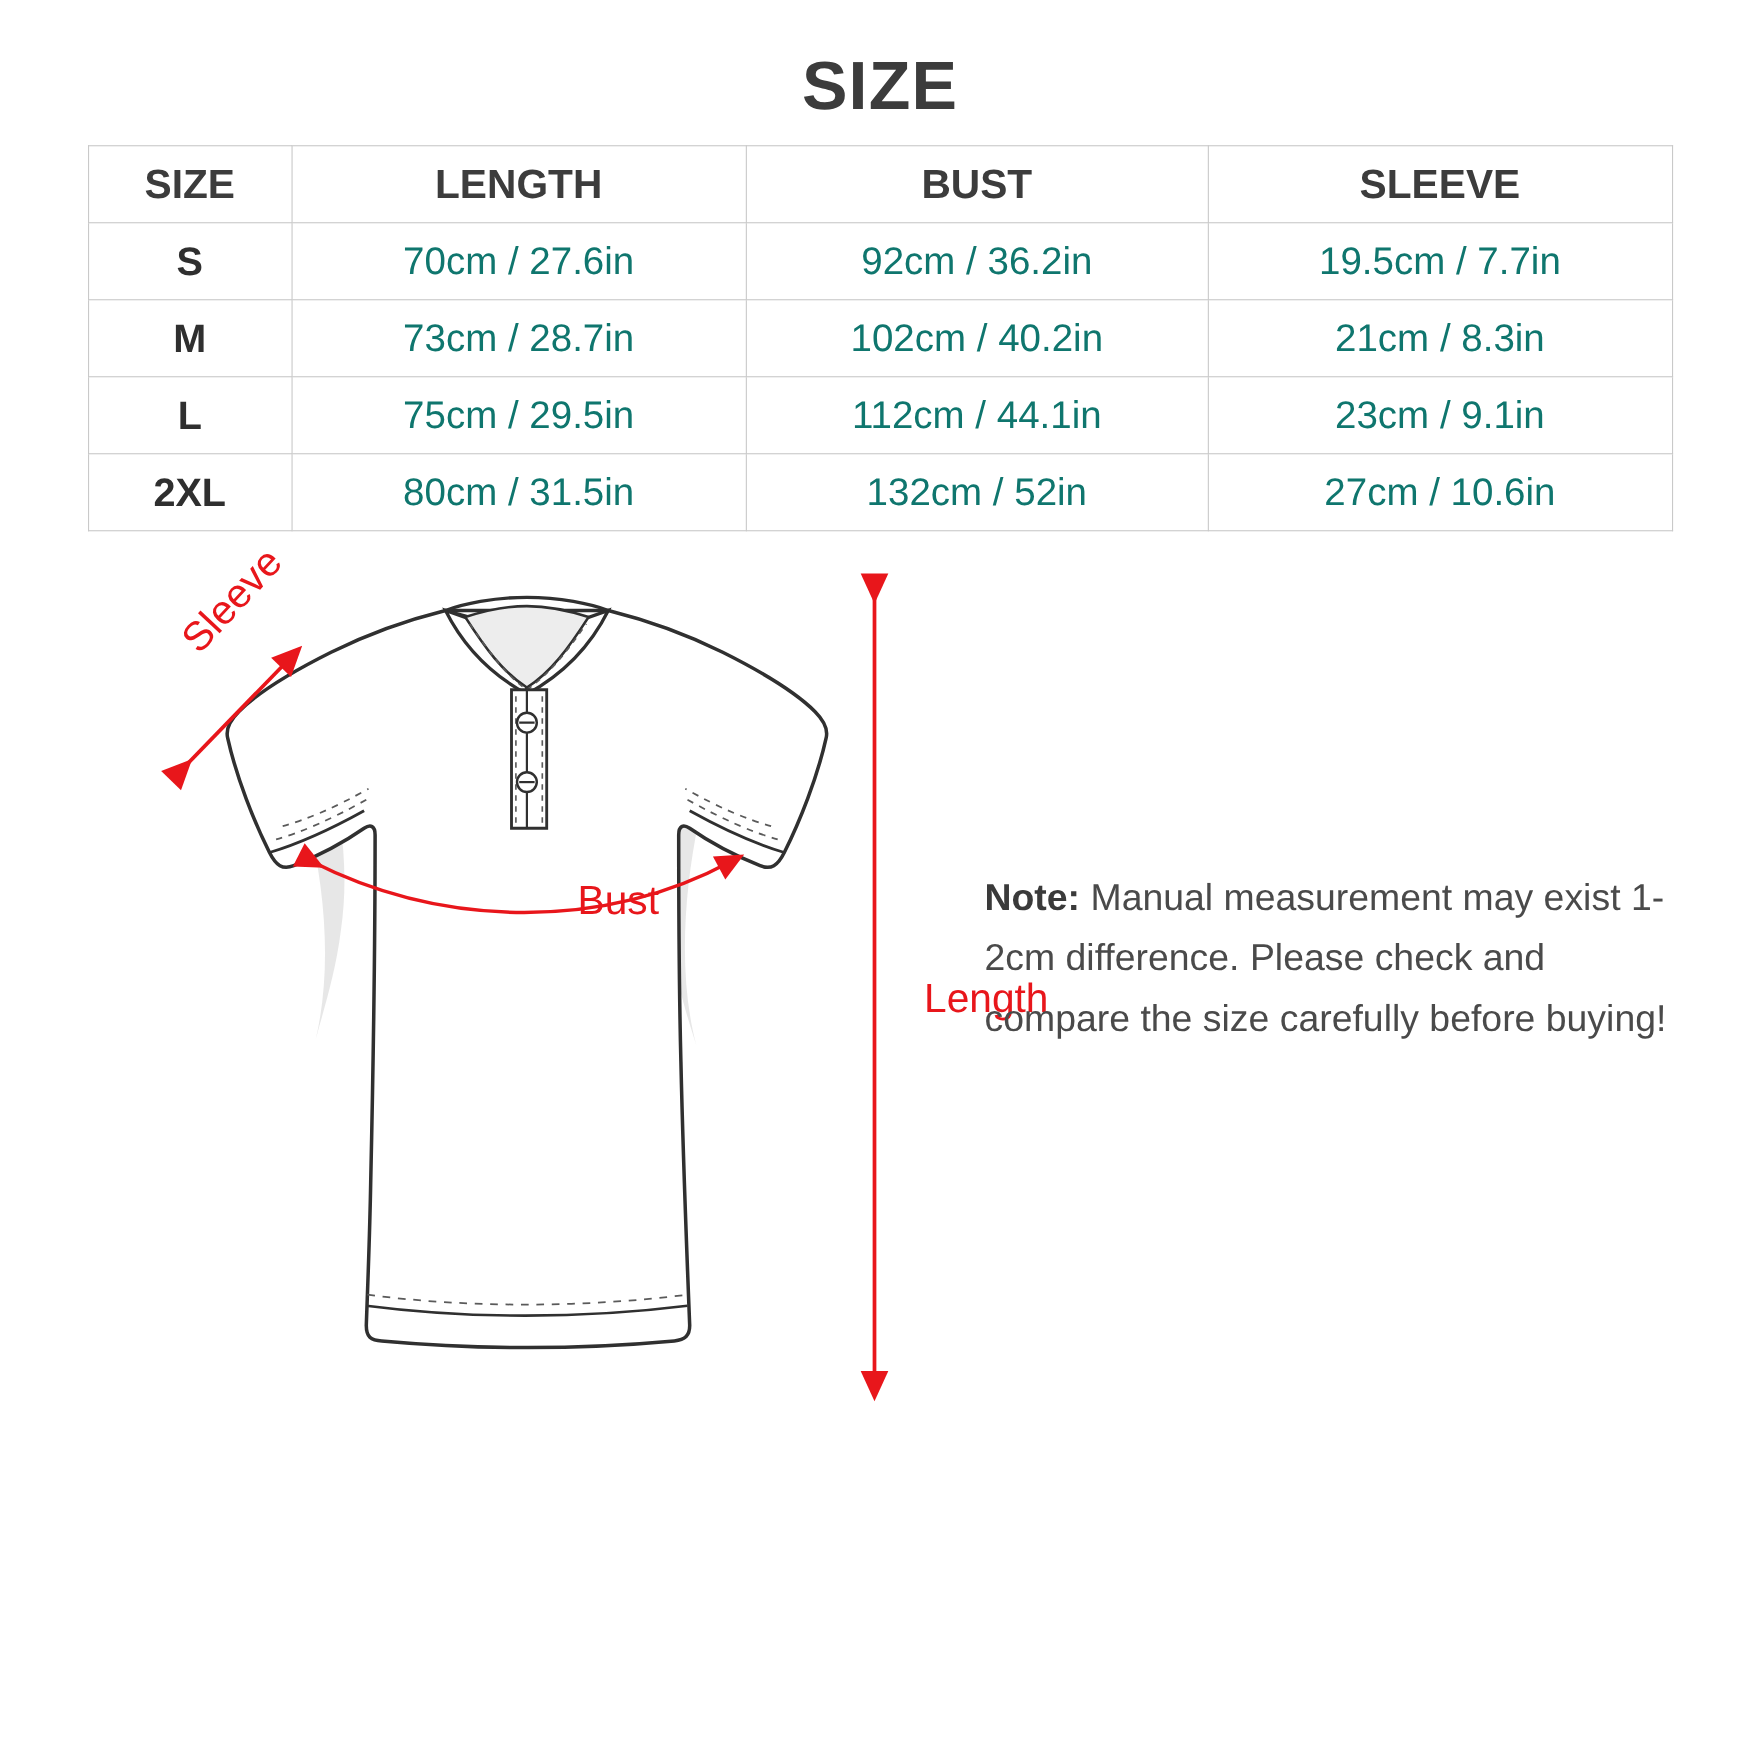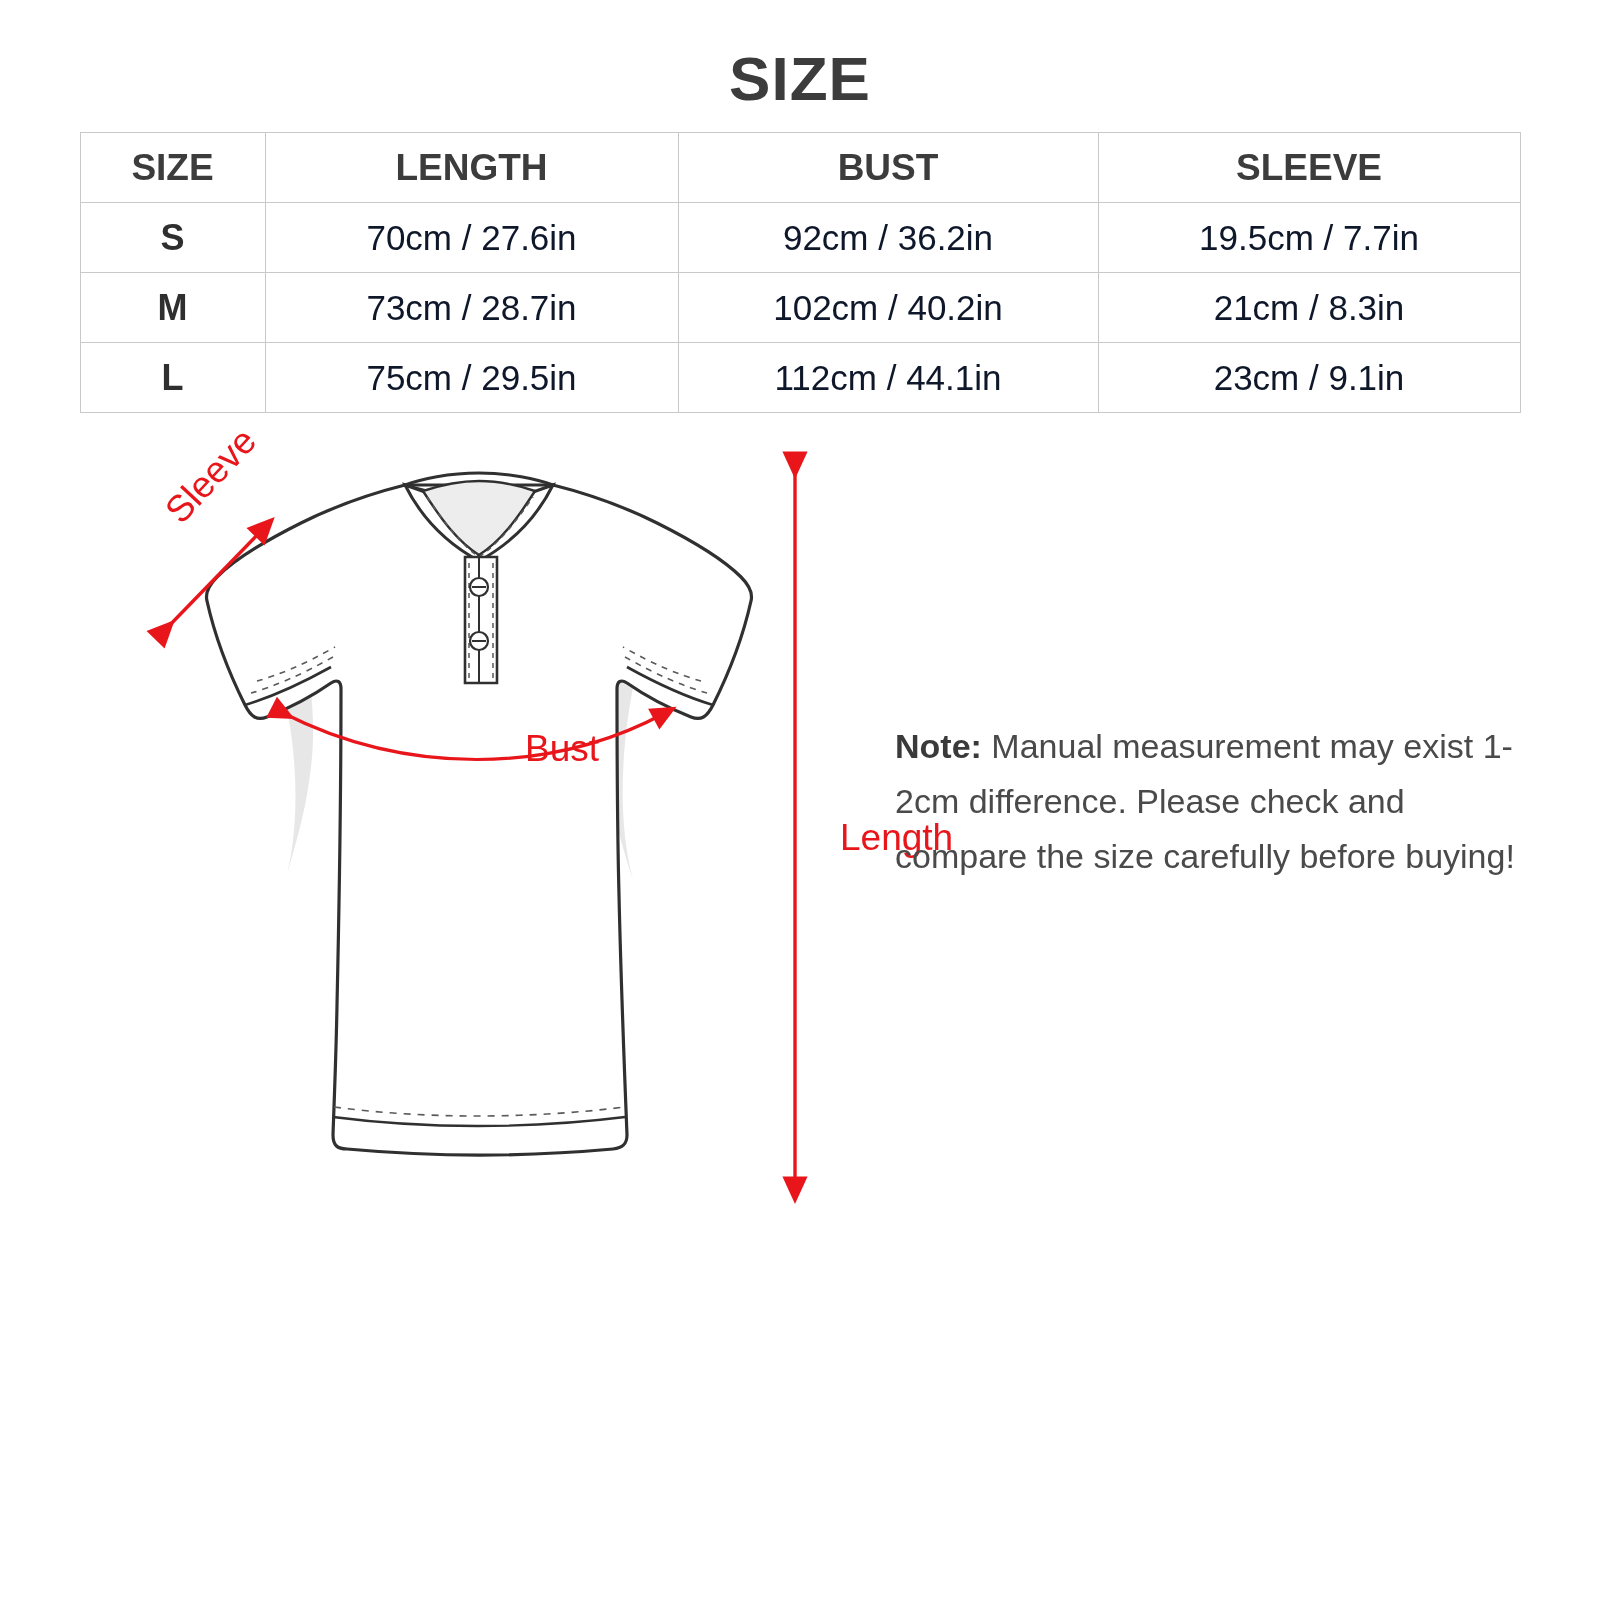--- a/index.html
+++ b/index.html
@@ -43,21 +43,21 @@
     font-weight: bold;
     color: #3c3c3c;
   }
   table.size-table td.size-col {
     font-size: 36px;
     font-weight: bold;
     color: #2f2f2f;
   }
   table.size-table td.val {
     font-size: 35px;
-    color: #0f172a;
+    color: #0f766e;
   }
   col.c1 { width: 185px; }
   col.c2 { width: 413px; }
   col.c3 { width: 420px; }
   col.c4 { width: 422px; }
 
   .lower {
     position: relative;
     width: 1600px;
     height: 760px;
@@ -138,20 +138,26 @@
       <td class="size-col">M</td>
       <td class="val">73cm / 28.7in</td>
       <td class="val">102cm / 40.2in</td>
       <td class="val">21cm / 8.3in</td>
     </tr>
     <tr>
       <td class="size-col">L</td>
       <td class="val">75cm / 29.5in</td>
       <td class="val">112cm / 44.1in</td>
       <td class="val">23cm / 9.1in</td>
+    </tr>
+    <tr>
+      <td class="size-col">2XL</td>
+      <td class="val">80cm / 31.5in</td>
+      <td class="val">132cm / 52in</td>
+      <td class="val">27cm / 10.6in</td>
     </tr>
   </tbody>
 </table>
 
 <div class="lower">
 
   <div class="shirt-wrap">
     <svg width="720" height="760" viewBox="0 0 720 760" xmlns="http://www.w3.org/2000/svg">
 
       <g fill="#e3e3e3" opacity="0.85">

